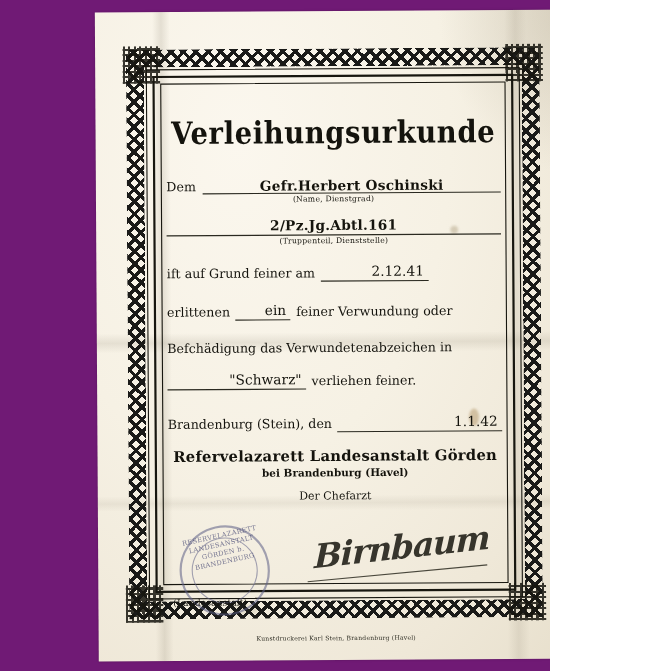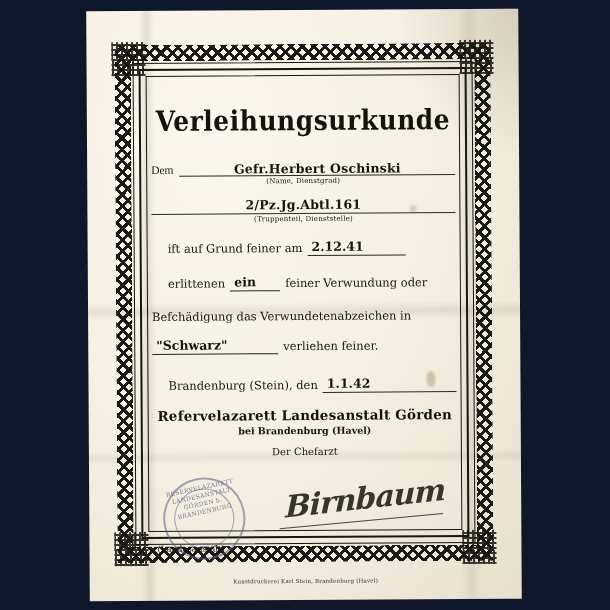--- a/index.html
+++ b/index.html
@@ -6,23 +6,23 @@
     margin: 0;
     padding: 0;
     width: 610px;
     height: 610px;
     background: #ffffff;
     font-family: "DejaVu Serif", serif;
   }
 
   #page {
     position: relative;
-    width: 610px;
+    width: 500px;
     height: 610px;
-    background: #0f172a;
+    background: #701a75;
     overflow: hidden;
   }
 
   
   .paper {
     position: absolute;
     left: 88px;
     top: 10px;
     width: 432px;
     height: 590px;
@@ -121,21 +121,21 @@
     transform: scaleY(1.12);
   }
 
   .line {
     display: flex;
     align-items: baseline;
     font-size: 11.5px;
     margin-top: 9px;
     white-space: nowrap;
   }
-  .line .lead { margin-right: 6px; font-family: Liberation Serif, serif; }
+  .line .lead { margin-right: 6px; }
   .fill {
     flex: 1;
     border-bottom: 1px solid #2a2920;
     position: relative;
     height: 13px;
   }
   .hand {
     font-family: "DejaVu Serif", serif;
     font-weight: bold;
     font-size: 12.5px;
@@ -152,25 +152,25 @@
 
   .row { margin-top: 12px; font-size: 11.5px; }
 
   .namebox {
     border-bottom: 1px solid #2a2920;
     text-align: center;
     padding-bottom: 1px;
   }
 
   .inline-wrap { display: flex; align-items: flex-end; font-size: 11.5px; }
-  .inline-wrap .lbl { margin-right: 5px; padding-bottom: 1px; margin-left: 16px; }
+  .inline-wrap .lbl { margin-right: 5px; padding-bottom: 1px; }
   .inline-wrap .val {
     border-bottom: 1px solid #2a2920;
-    text-align: left;
-    font-weight: bold;
+    text-align: right;
+    font-weight: normal;
     font-size: 12.5px;
     padding: 0 4px 1px 4px;
   }
   .inline-wrap .tail { margin-left: 5px; padding-bottom: 1px; }
 
   .place-line {
     display: flex;
     align-items: flex-end;
     margin-top: 22px;
     font-size: 11.5px;

